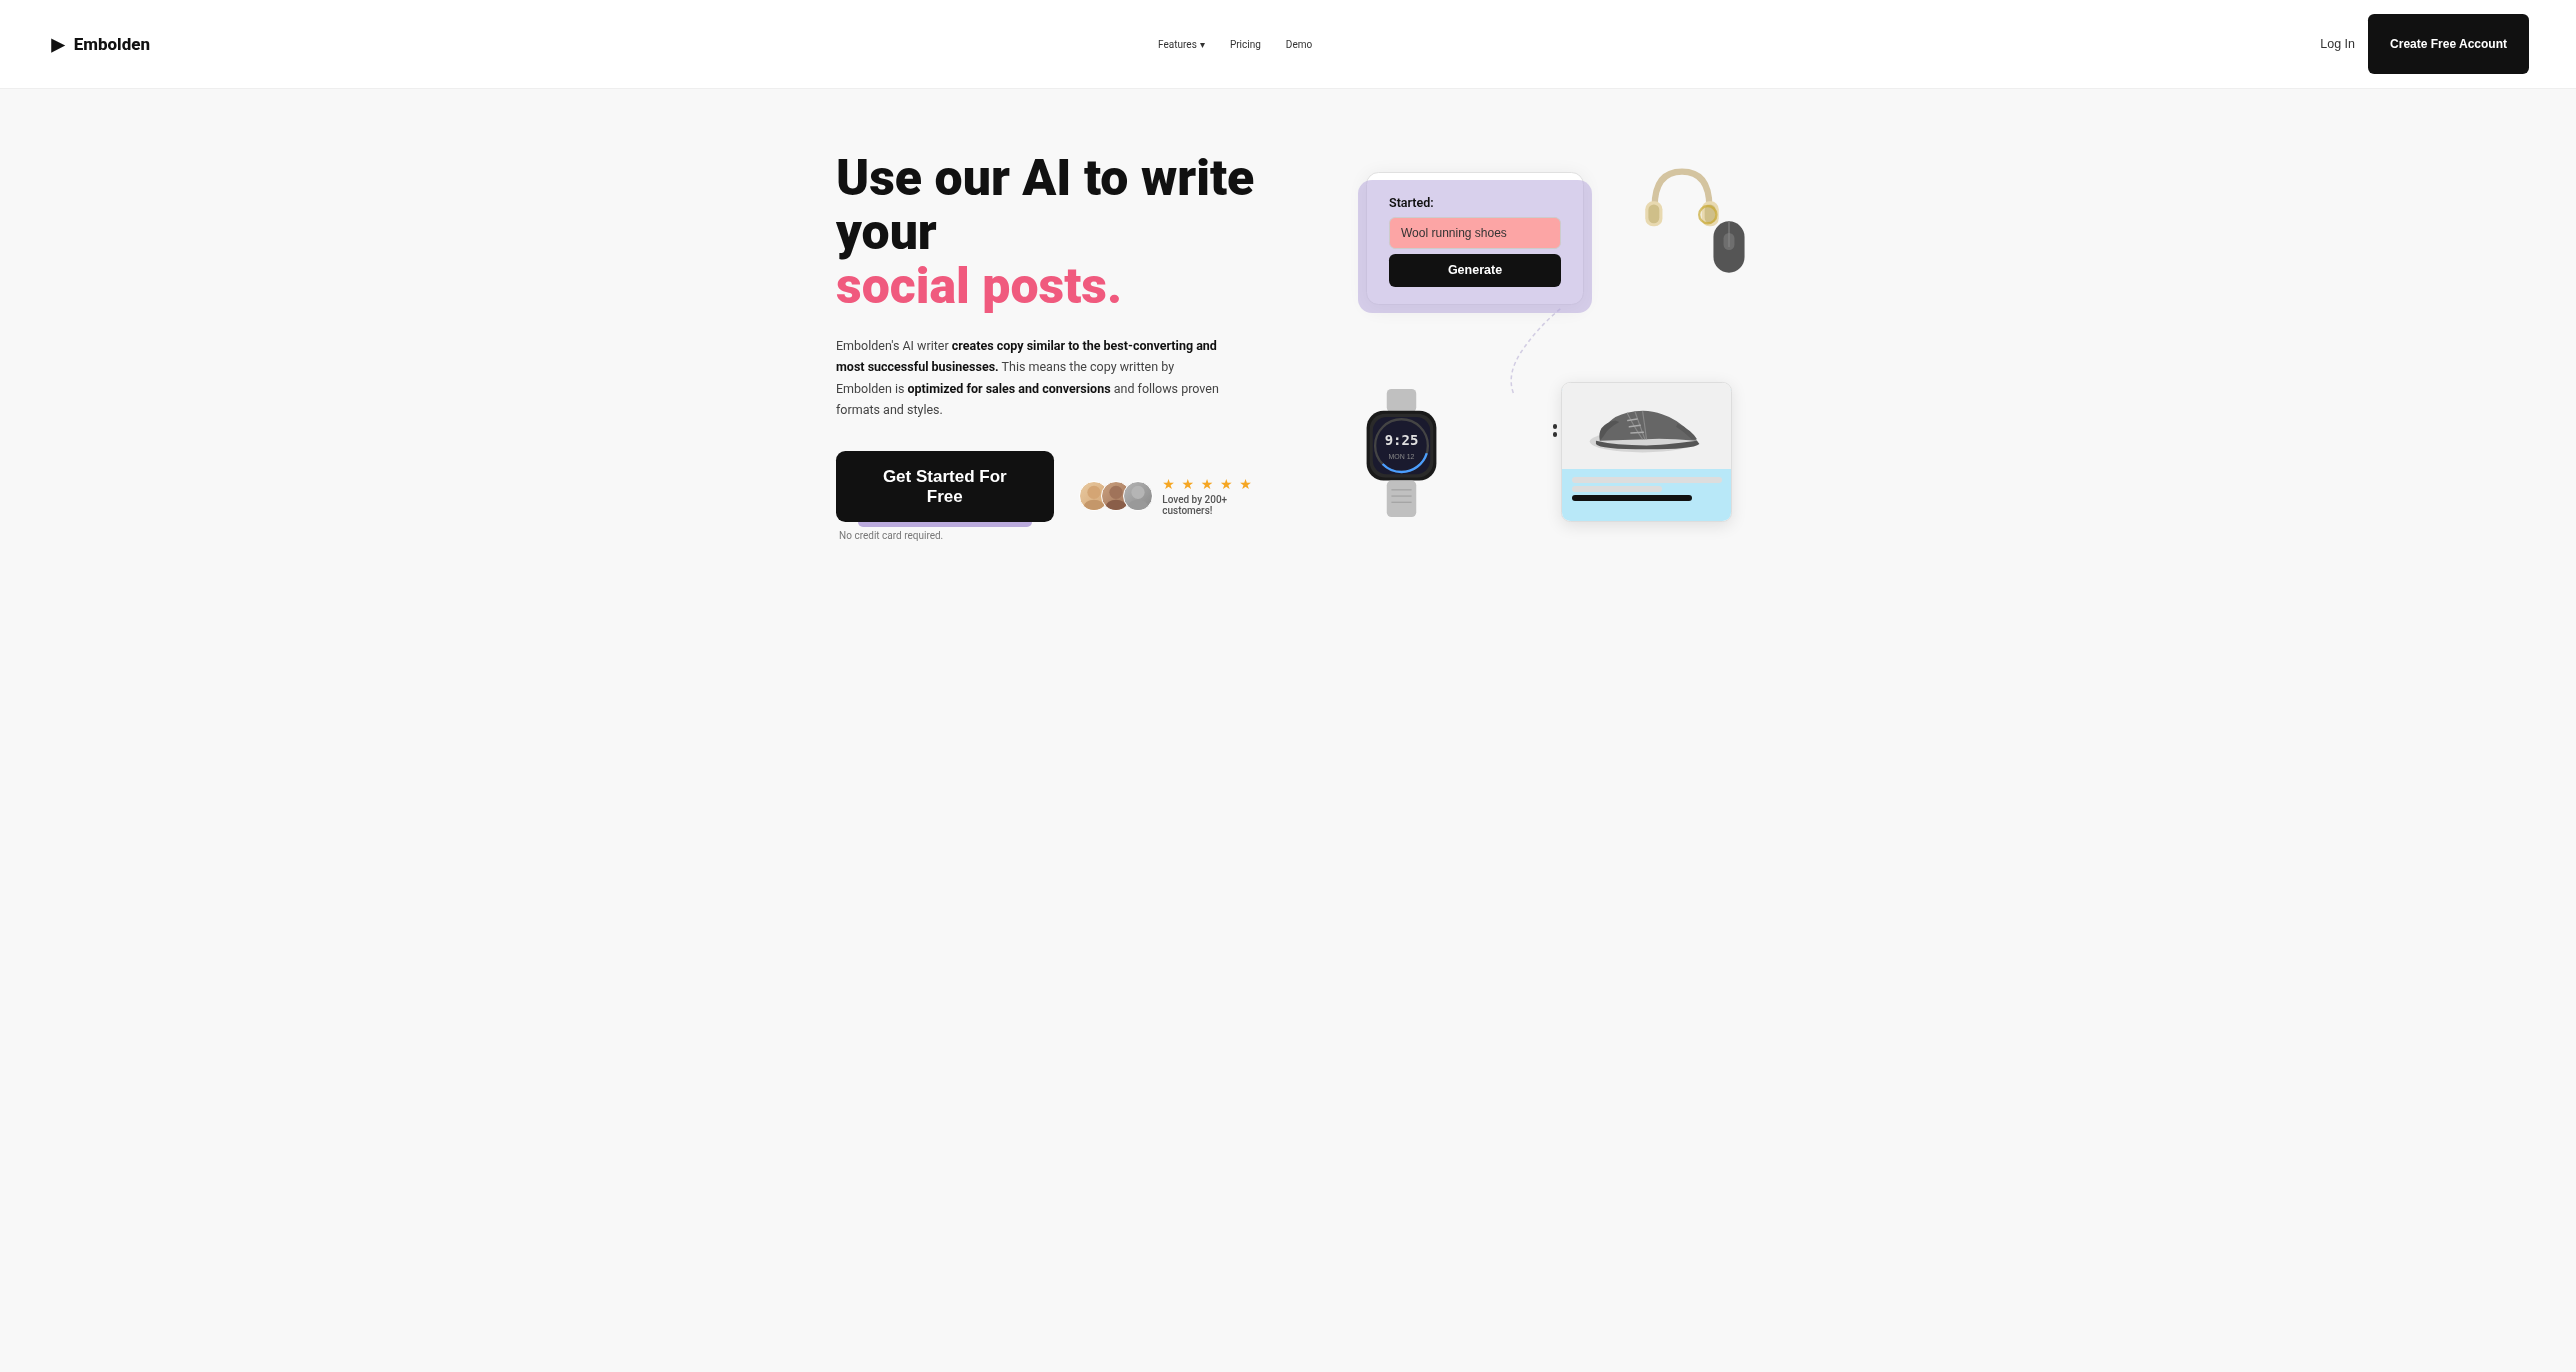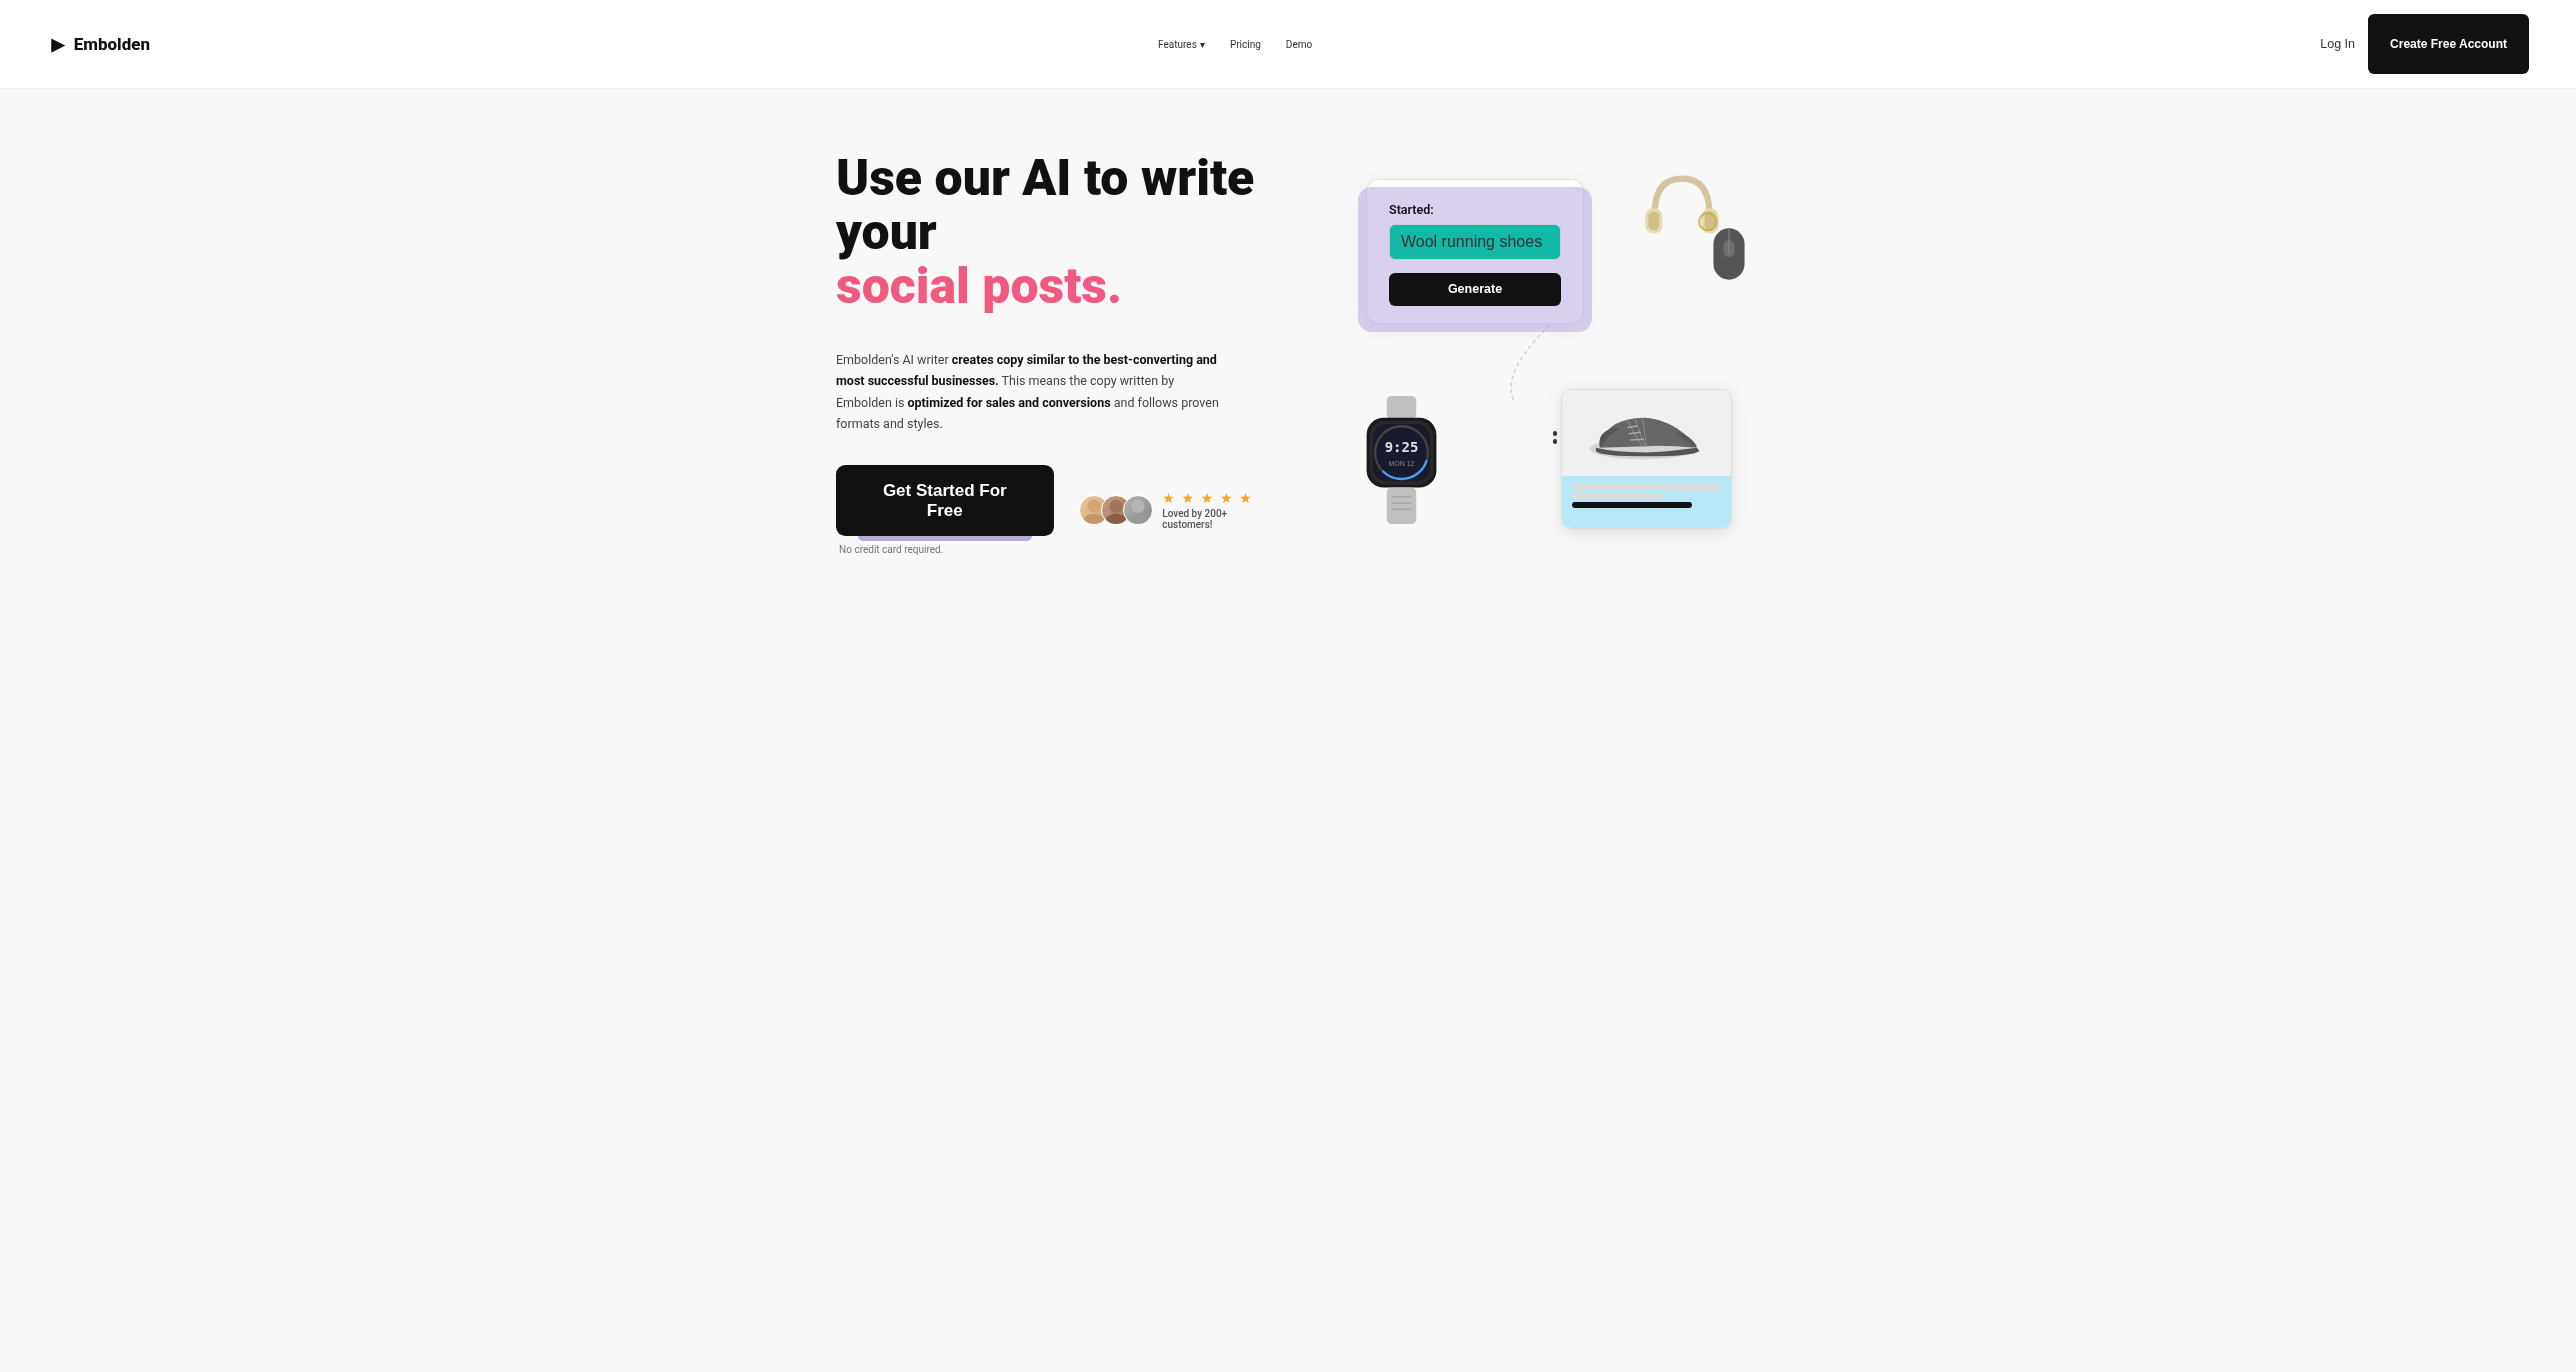--- a/index.html
+++ b/index.html
@@ -85,21 +85,21 @@
     }
     .hero-left {
       flex: 1;
       max-width: 436px;
     }
     .hero-title {
       font-size: 50px;
       font-weight: 900;
       line-height: 1.08;
       color: #111;
-      margin-bottom: 36px;
+      margin-bottom: 22px;
     }
     .hero-title-pink {
       color: #f05a7e;
     }
     .hero-desc {
       font-size: 12.5px;
       color: #444;
       line-height: 1.7;
       margin-bottom: 31px;
       max-width: 389px;
@@ -211,25 +211,25 @@
       font-size: 12.5px;
       font-weight: 600;
       color: #111;
       margin-bottom: 7.8px;
     }
     .product-input {
       width: 100%;
       border: 1.2px solid #ccc;
       border-radius: 6.2px;
       padding: 7.8px 11px;
-      font-size: 16px;
+      font-size: 12px;
       color: #333;
-      margin-bottom: 13px;
+      margin-bottom: 5px;
       outline: none;
-      background: #14b8a6;
+      background: #fca5a5;
     }
     .generate-btn {
       width: 100%;
       background: #111;
       color: #fff;
       border: none;
       border-radius: 6.2px;
       padding: 9.3px;
       font-size: 12.5px;
       font-weight: 600;

